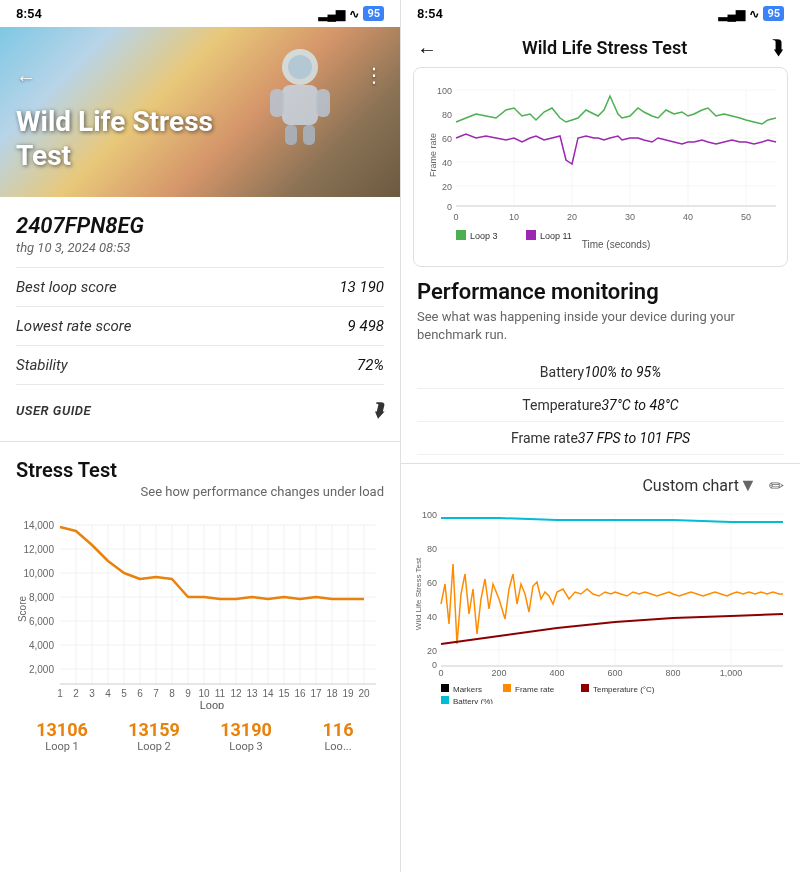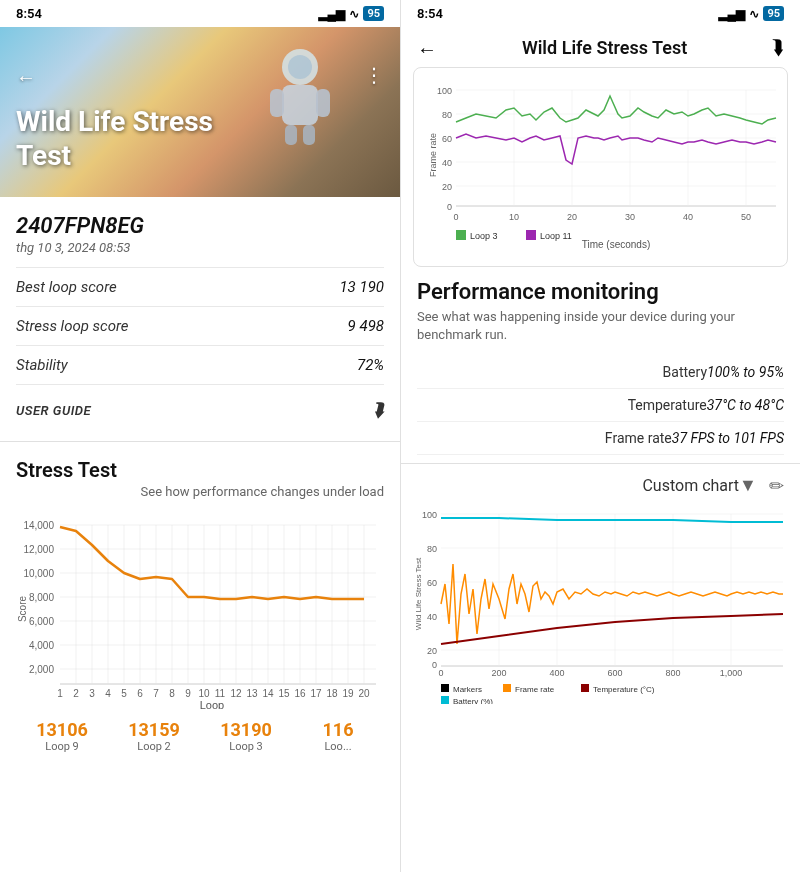--- a/index.html
+++ b/index.html
@@ -34,21 +34,21 @@
     }
 
     .status-icons {
       display: flex;
       align-items: center;
       gap: 4px;
       font-size: 12px;
     }
 
     .battery-badge {
-      background: #0369a1;
+      background: #3b82f6;
       color: #fff;
       border-radius: 3px;
       padding: 1px 4px;
       font-size: 11px;
     }
 
     .top-nav {
       display: flex;
       justify-content: space-between;
       align-items: center;
@@ -251,21 +251,21 @@
 
     .perf-subtitle {
       font-size: 13px;
       color: #666;
       margin-bottom: 12px;
       line-height: 1.4;
     }
 
     .perf-row {
       display: flex;
-      justify-content: flex-end;
+      justify-content: center;
       padding: 8px 0;
       font-size: 14px;
       border-bottom: 1px solid #f0f0f0;
     }
 
     .perf-row-label { color: #333; }
     .perf-row-value { color: #111; font-style: italic; }
 
     .custom-chart-row {
       display: flex;
@@ -338,21 +338,21 @@
 
   <div class="info-card">
     <div class="device-id">2407FPN8EG</div>
     <div class="device-date">thg 10 3, 2024 08:53</div>
 
     <div class="stat-row">
       <span class="stat-label">Best loop score</span>
       <span class="stat-value">13 190</span>
     </div>
     <div class="stat-row">
-      <span class="stat-label">Stress loop score</span>
+      <span class="stat-label">Lowest rate score</span>
       <span class="stat-value">9 498</span>
     </div>
     <div class="stat-row">
       <span class="stat-label">Stability</span>
       <span class="stat-value">72%</span>
     </div>
 
     <div class="user-guide-row">
       <span>USER GUIDE</span>
       <span style="font-size:18px;">⮯</span>
@@ -448,21 +448,21 @@
         <text x="316" y="188" font-size="10" fill="#666" text-anchor="middle">18</text>
         <text x="332" y="188" font-size="10" fill="#666" text-anchor="middle">19</text>
         <text x="348" y="188" font-size="10" fill="#666" text-anchor="middle">20</text>
         <text x="196" y="200" font-size="11" fill="#555" text-anchor="middle">Loop</text>
       </svg>
     </div>
 
     <div class="loop-scores">
       <div class="loop-score-item">
         <div class="loop-score-value">13106</div>
-        <div class="loop-score-label">Loop 9</div>
+        <div class="loop-score-label">Loop 1</div>
       </div>
       <div class="loop-score-item">
         <div class="loop-score-value">13159</div>
         <div class="loop-score-label">Loop 2</div>
       </div>
       <div class="loop-score-item">
         <div class="loop-score-value">13190</div>
         <div class="loop-score-label">Loop 3</div>
       </div>
       <div class="loop-score-item">

